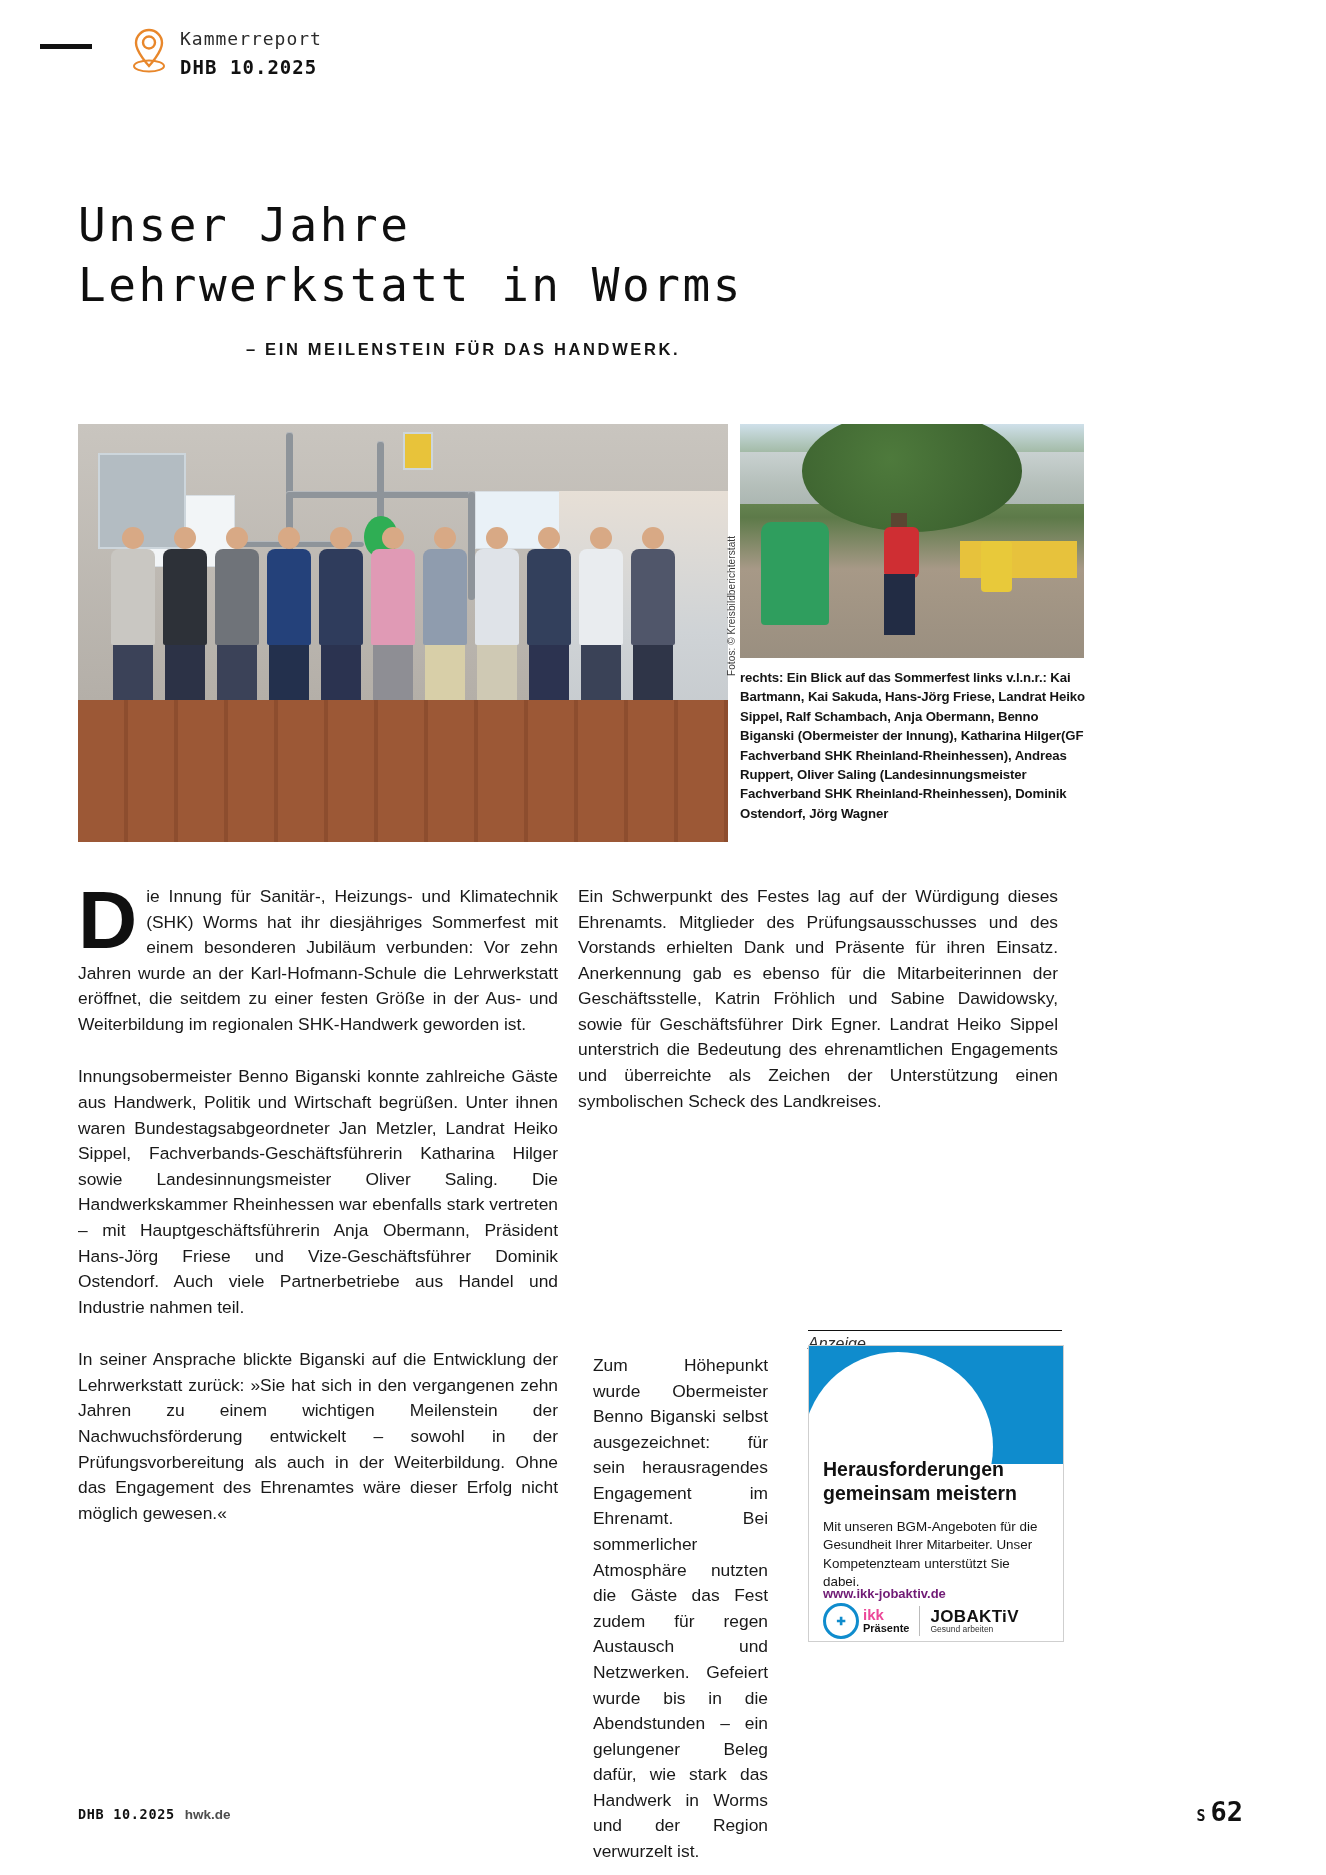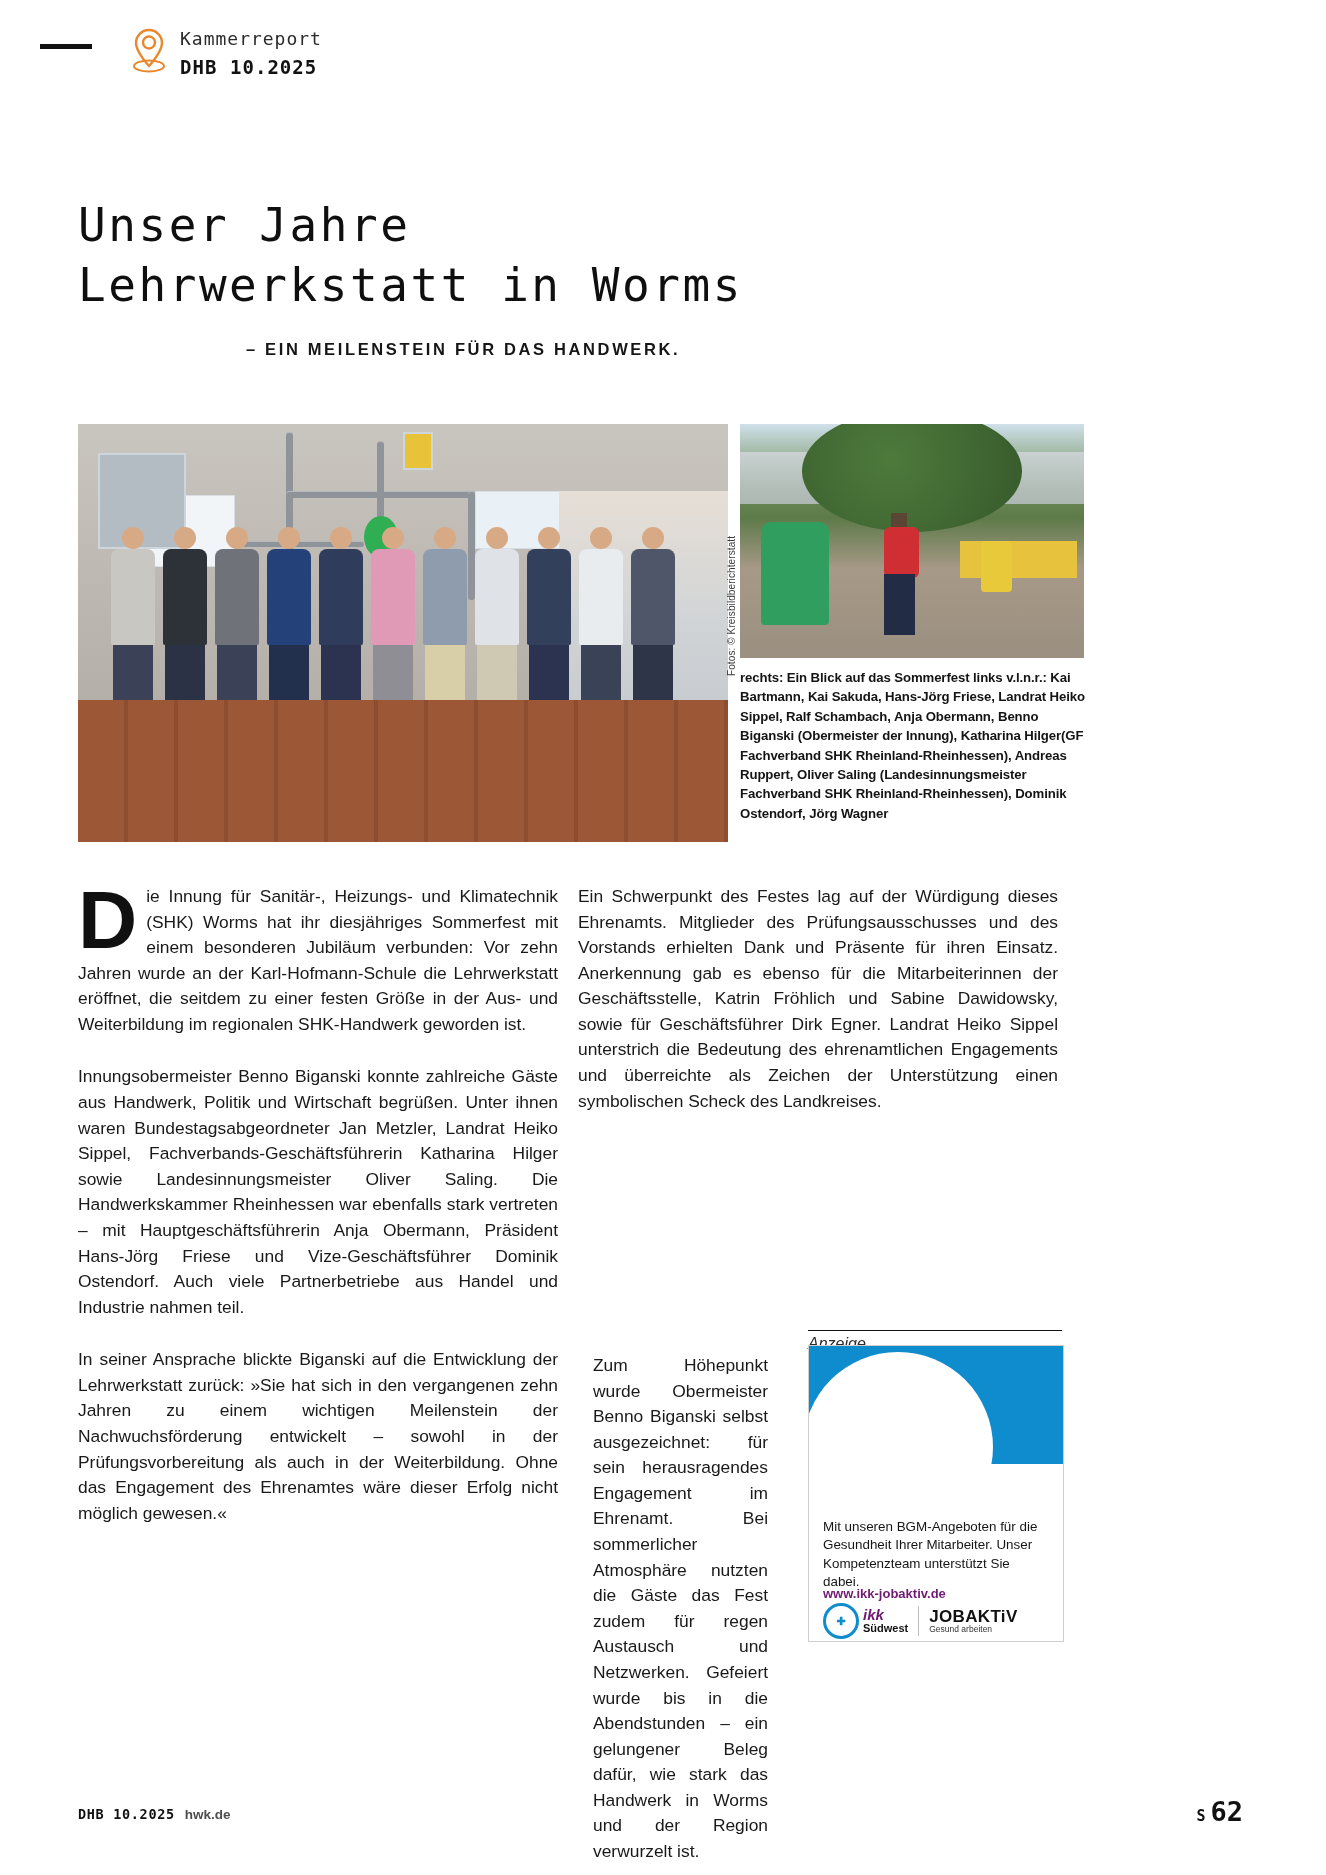--- a/index.html
+++ b/index.html
@@ -98,21 +98,21 @@
   .anzeige-rule{position:absolute;left:808px;top:1330px;width:254px;height:1px;background:#111;}
   .ad{position:absolute;left:808px;top:1345px;width:254px;height:295px;border:1px solid #cfcfcf;background:#fff;overflow:hidden;}
   .ad-top{position:absolute;left:0;top:0;width:100%;height:118px;background:#0f8ccd;}
   .ad-swoosh{position:absolute;left:-6px;top:6px;width:190px;height:190px;border-radius:50%;background:#ffffff;}
   .ad-h{position:absolute;left:14px;top:112px;width:228px;font-size:19.5px;font-weight:bold;line-height:1.22;color:#111;}
   .ad-body{position:absolute;left:14px;top:172px;width:226px;font-size:13.4px;line-height:1.37;color:#161616;}
   .ad-url{position:absolute;left:14px;top:240px;font-size:13px;font-weight:bold;color:#701a75;}
   .ad-logos{position:absolute;left:14px;top:258px;width:228px;height:34px;display:flex;align-items:center;}
   .ikk-mark{width:30px;height:30px;border-radius:50%;border:3px solid #0f8ccd;display:flex;align-items:center;justify-content:center;font-size:11px;font-weight:bold;color:#0f8ccd;}
   .ikk-txt{margin-left:4px;line-height:1.05;}
-  .ikk-txt .a{font-size:15px;font-weight:bold;color:#701a75;font-style:italic;}
+  .ikk-txt .a{font-size:15px;font-weight:bold;color:#ec4899;}
   .ikk-txt .b{font-size:11px;font-weight:bold;color:#111;}
   .ad-div{width:1px;height:30px;background:#bbb;margin:0 10px;}
   .job-txt{line-height:1.05;}
   .job-txt .a{font-size:17px;font-weight:bold;color:#111;letter-spacing:.02em;}
   .job-txt .b{font-size:8.5px;color:#333;}
 
   
   .foot-left{position:absolute;left:78px;top:1806px;font-family:"DejaVu Sans Mono", monospace;font-size:13.5px;font-weight:bold;letter-spacing:.05em;color:#111;}
   .foot-left .site{font-family:"Liberation Sans", sans-serif;font-weight:bold;color:#4d4d4d;margin-left:10px;letter-spacing:0;}
   .foot-right{position:absolute;right:78px;top:1796px;text-align:right;}
@@ -256,27 +256,28 @@
   <div class="col-right-narrow">
     <p>Zum Höhepunkt wurde Obermeister Benno Biganski selbst ausgezeichnet: für sein herausragendes Engagement im Ehrenamt. Bei sommerlicher Atmosphäre nutzten die Gäste das Fest zudem für regen Austausch und Netzwerken. Gefeiert wurde bis in die Abendstunden – ein gelungener Beleg dafür, wie stark das Handwerk in Worms und der Region verwurzelt ist.</p>
   </div>
 
   <div class="anzeige-label">Anzeige</div>
   <div class="anzeige-rule"></div>
   <div class="ad">
     <div class="ad-top">
       <div class="ad-swoosh"></div>
     </div>
+    <div class="ad-h">Herausforderungen gemeinsam meistern</div>
     <div class="ad-body">Mit unseren BGM-Angeboten für die Gesundheit Ihrer Mitarbeiter. Unser Kompetenzteam unterstützt Sie dabei.</div>
     <div class="ad-url">www.ikk-jobaktiv.de</div>
     <div class="ad-logos">
       <div class="ikk-mark">✚</div>
       <div class="ikk-txt">
         <div class="a">ikk</div>
-        <div class="b">Südwest</div>
+        <div class="b">Präsente</div>
       </div>
       <div class="ad-div"></div>
       <div class="job-txt">
         <div class="a">JOBAKTiV</div>
         <div class="b">Gesund arbeiten</div>
       </div>
     </div>
   </div>
 
   <div class="foot-left">

